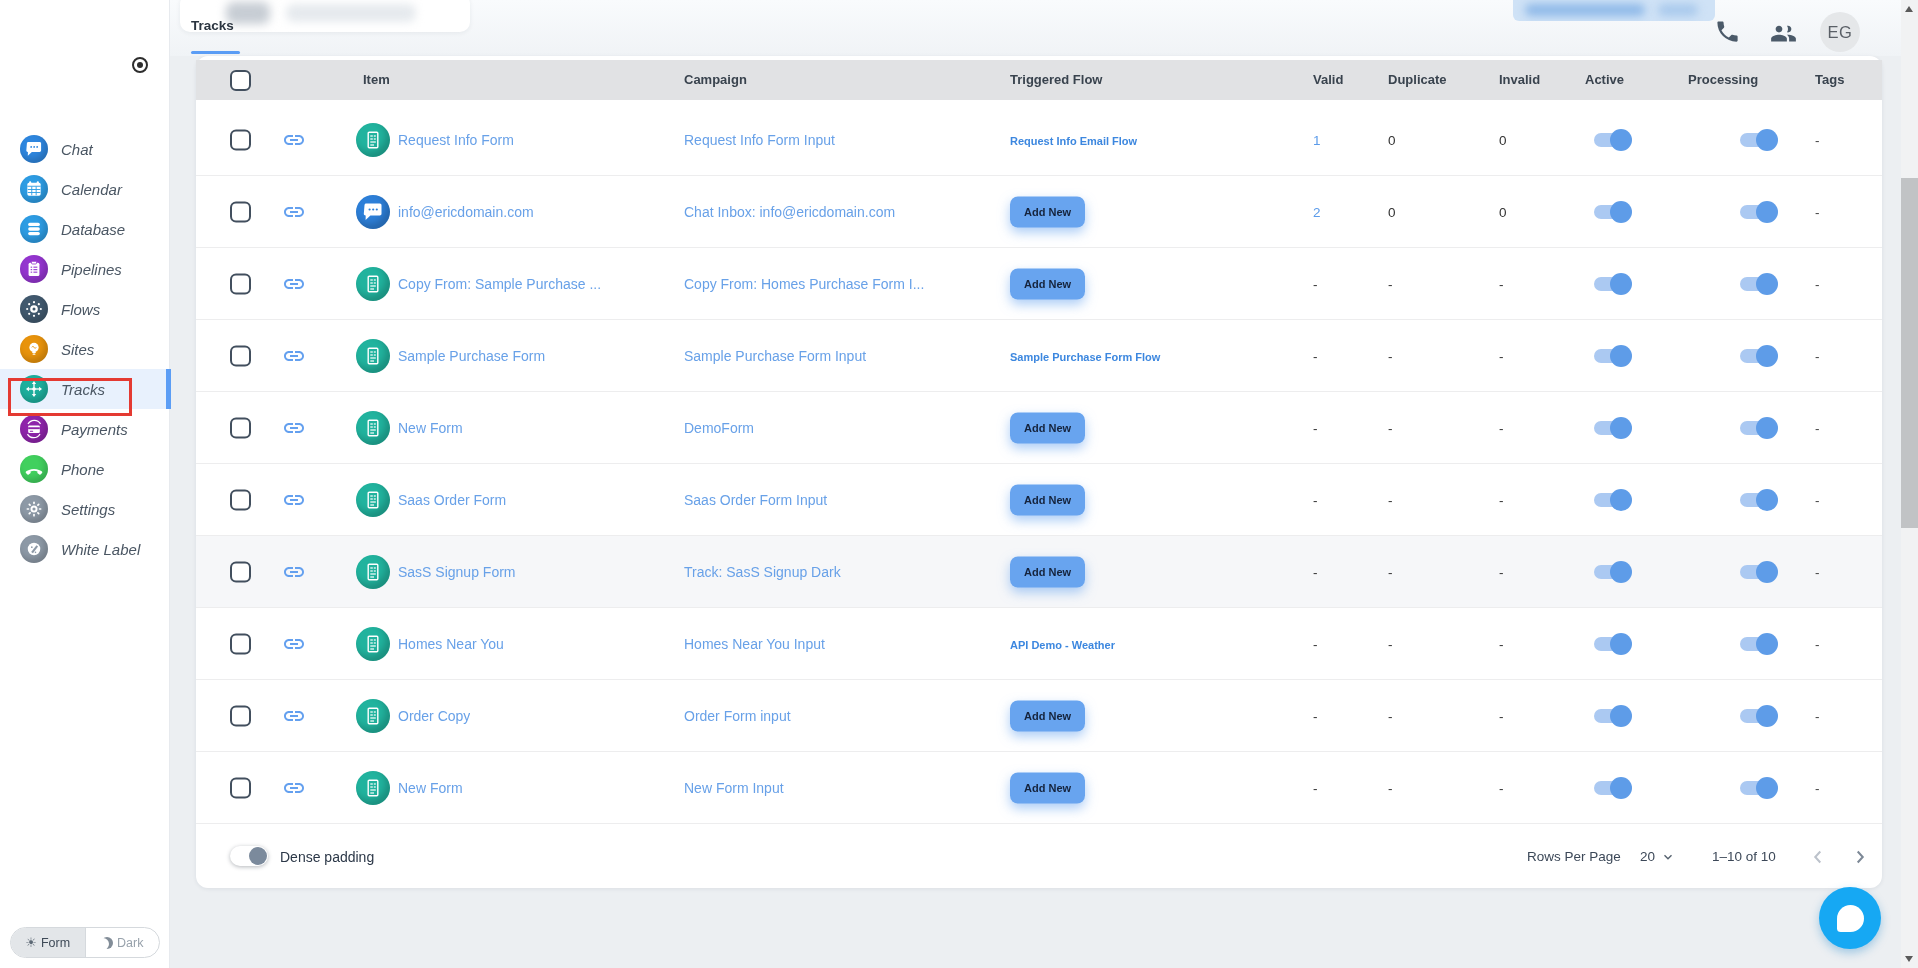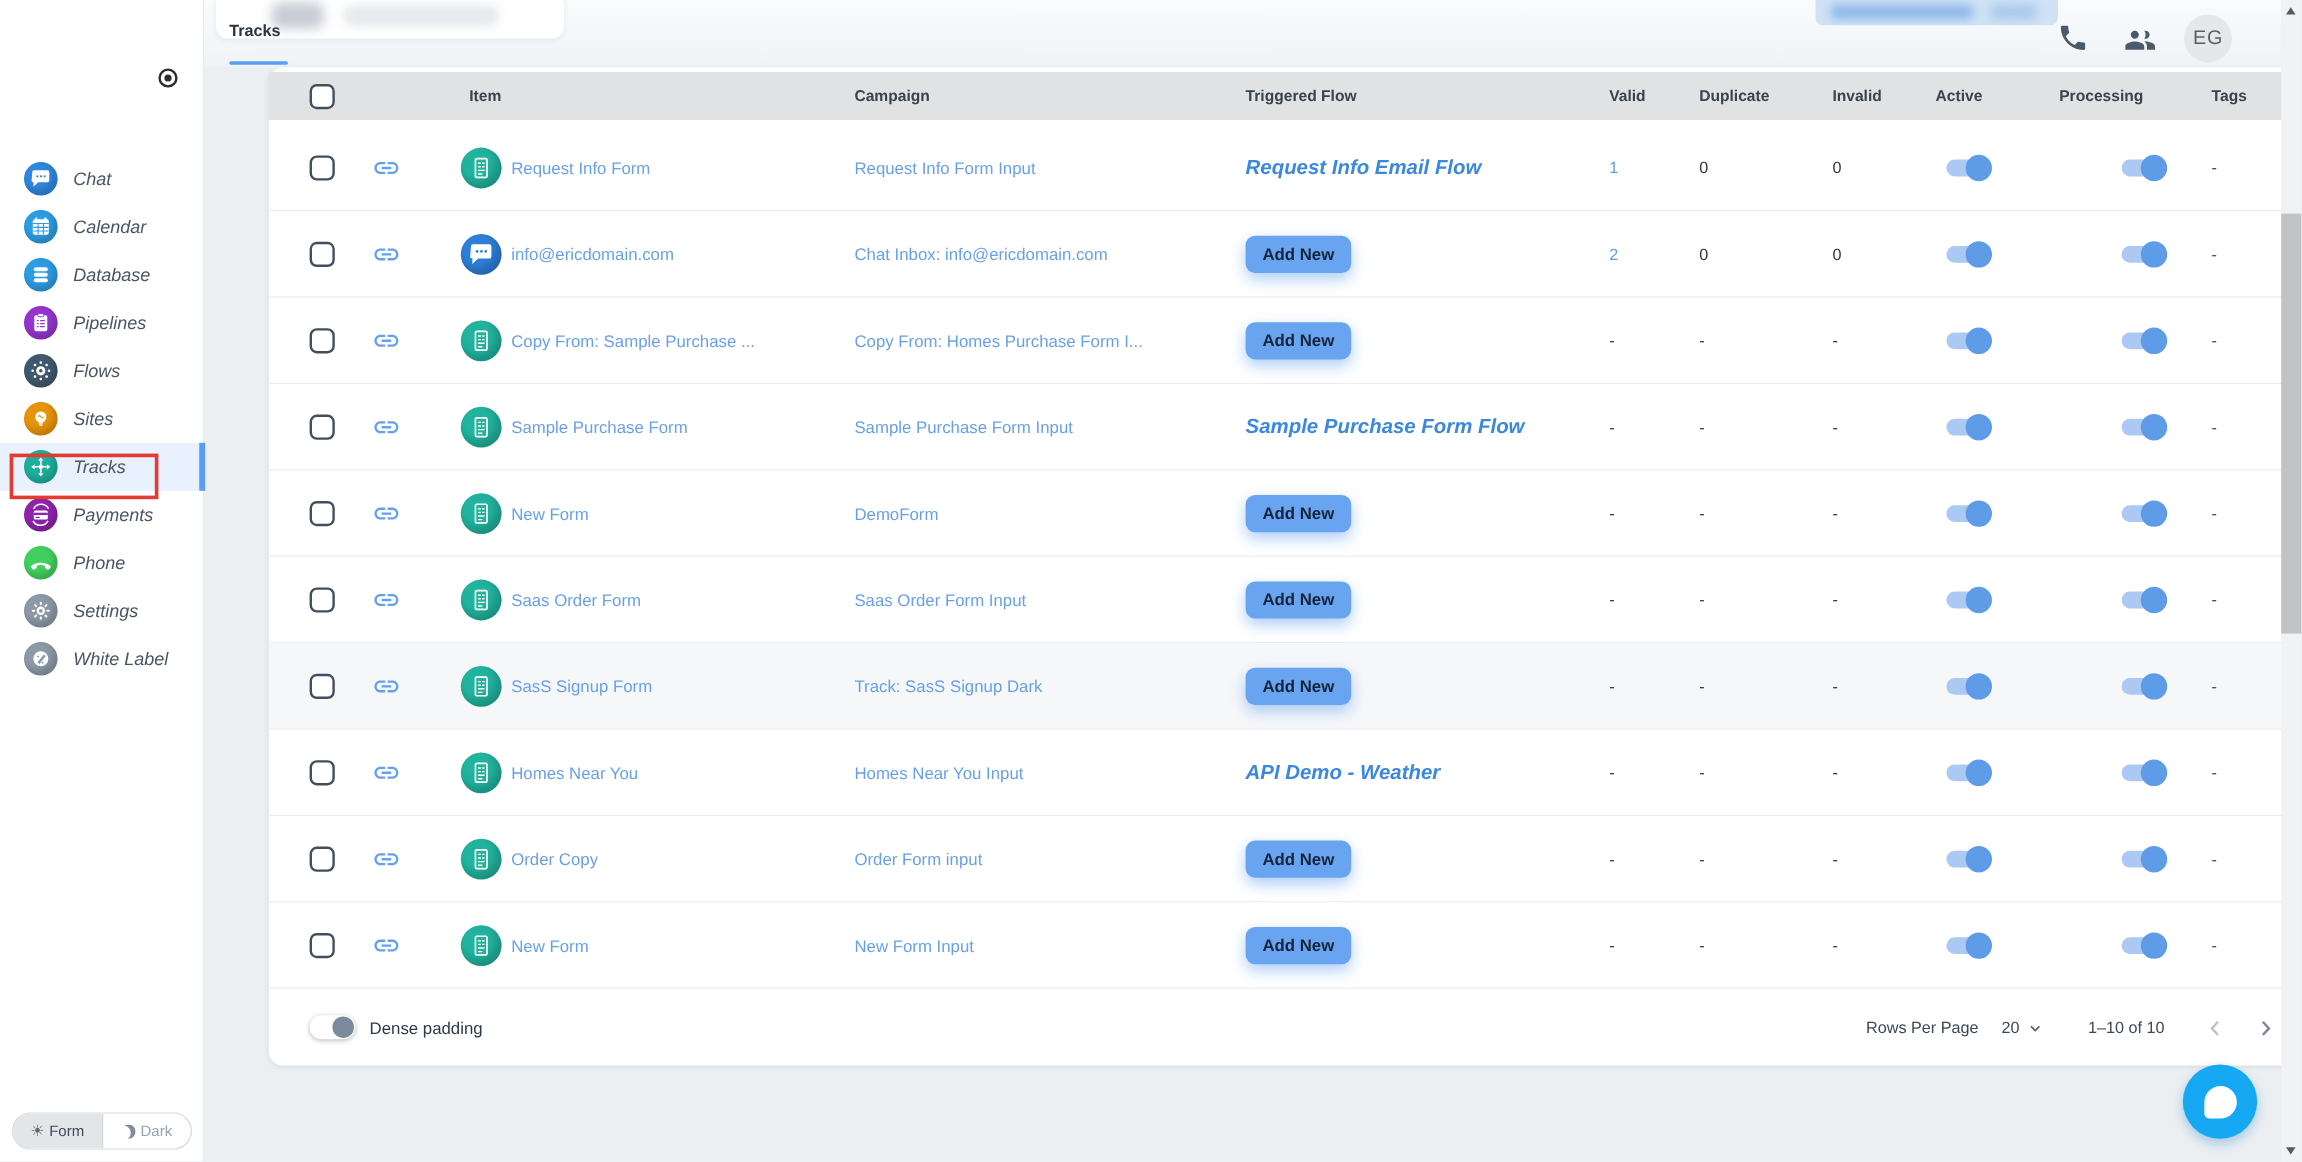--- a/index.html
+++ b/index.html
@@ -57,21 +57,21 @@
   .theme-btn { flex:1; display:flex; align-items:center; justify-content:center; gap:4px;
     font-size:12.5px; border:none; background:transparent; cursor:pointer;
     font-family:inherit; color:#98a2ac; }
   .theme-btn.selected { background:#e3e6e9; color:#3e4a57; border-right:1px solid #d5d9dd; }
   .sun-glyph { font-size:13px; color:#5c6874; }
   .moon-glyph { width:12px; height:12px; border-radius:50%;
     box-shadow:inset -4px 1px 0 0 #828d98; display:inline-block; }
 
   
   .card { position:absolute; left:196px; top:56px; width:1686px; height:832px; background:#fff;
-    border-radius:12px; box-shadow:0 1px 4px rgba(30,40,60,.08);margin-left:28px; }
+    border-radius:12px; box-shadow:0 1px 4px rgba(30,40,60,.08); }
   .thead { position:absolute; left:0; top:4px; width:1686px; height:40px; background:#e1e2e4; }
   .th { position:absolute; top:0; height:40px; line-height:40px; font-size:13px; font-weight:bold;
     color:#39434e; white-space:nowrap; }
   .checkbox { width:21px; height:21px; border:2px solid #424f5e; border-radius:6px;
     background:#fff; cursor:pointer; }
   .head-check { position:absolute; left:34px; top:10px; }
   .tbody { position:absolute; left:0; top:48px; width:1686px; }
   .row { position:relative; height:72px; border-bottom:1px solid #ededee; }
   .row.hl { background:#f6f7f9; }
   .cellabs { position:absolute; top:50%; transform:translateY(-50%); white-space:nowrap; }
@@ -80,22 +80,22 @@
   .c-link svg { width:24px; height:24px; fill:currentColor; }
   .item-icon { left:160px; width:34px; height:34px; border-radius:50%;
     display:flex; align-items:center; justify-content:center;
     box-shadow:inset -4px -5px 7px rgba(0,0,0,.2); }
   .item-icon svg { width:24px; height:24px; }
   .c-item     { left:202px; font-size:14px; color:var(--link-text,#68a1e8); max-width:275px;
     overflow:hidden; text-overflow:ellipsis; cursor:pointer; }
   .c-campaign { left:488px; font-size:14px; color:var(--link-text,#68a1e8); max-width:300px;
     overflow:hidden; text-overflow:ellipsis; cursor:pointer; }
   .c-flow     { left:814px; }
-  .flow-link { font-size:17px; font-weight:bold; color:var(--flow-link,#3c87df); cursor:pointer;font-style:italic; }
-  .add-new { font-family:inherit; font-size:14px; font-weight:bold; color:#15233c;
+  .flow-link { font-size:11px; font-weight:bold; color:var(--flow-link,#3c87df); cursor:pointer; }
+  .add-new { font-family:inherit; font-size:11px; font-weight:bold; color:#15233c;
     background:var(--add-new,#68a4ef); border:none; border-radius:8px; height:31px; padding:0 14px;
     box-shadow:0 5px 12px rgba(104,164,239,.55); cursor:pointer; }
   .c-valid { left:1117px; font-size:13.5px; color:#333; }
   .c-valid.numlink { color:#5b9bea; cursor:pointer; }
   .c-dup   { left:1192px; font-size:13.5px; color:#333; }
   .c-inv   { left:1303px; font-size:13.5px; color:#333; }
   .c-act   { left:1398px; }
   .c-proc  { left:1504px; }
   .c-tags  { left:1619px; font-size:13.5px; color:#444; }
   .msw { position:relative; display:inline-block; width:36px; height:14px; border-radius:7px;

